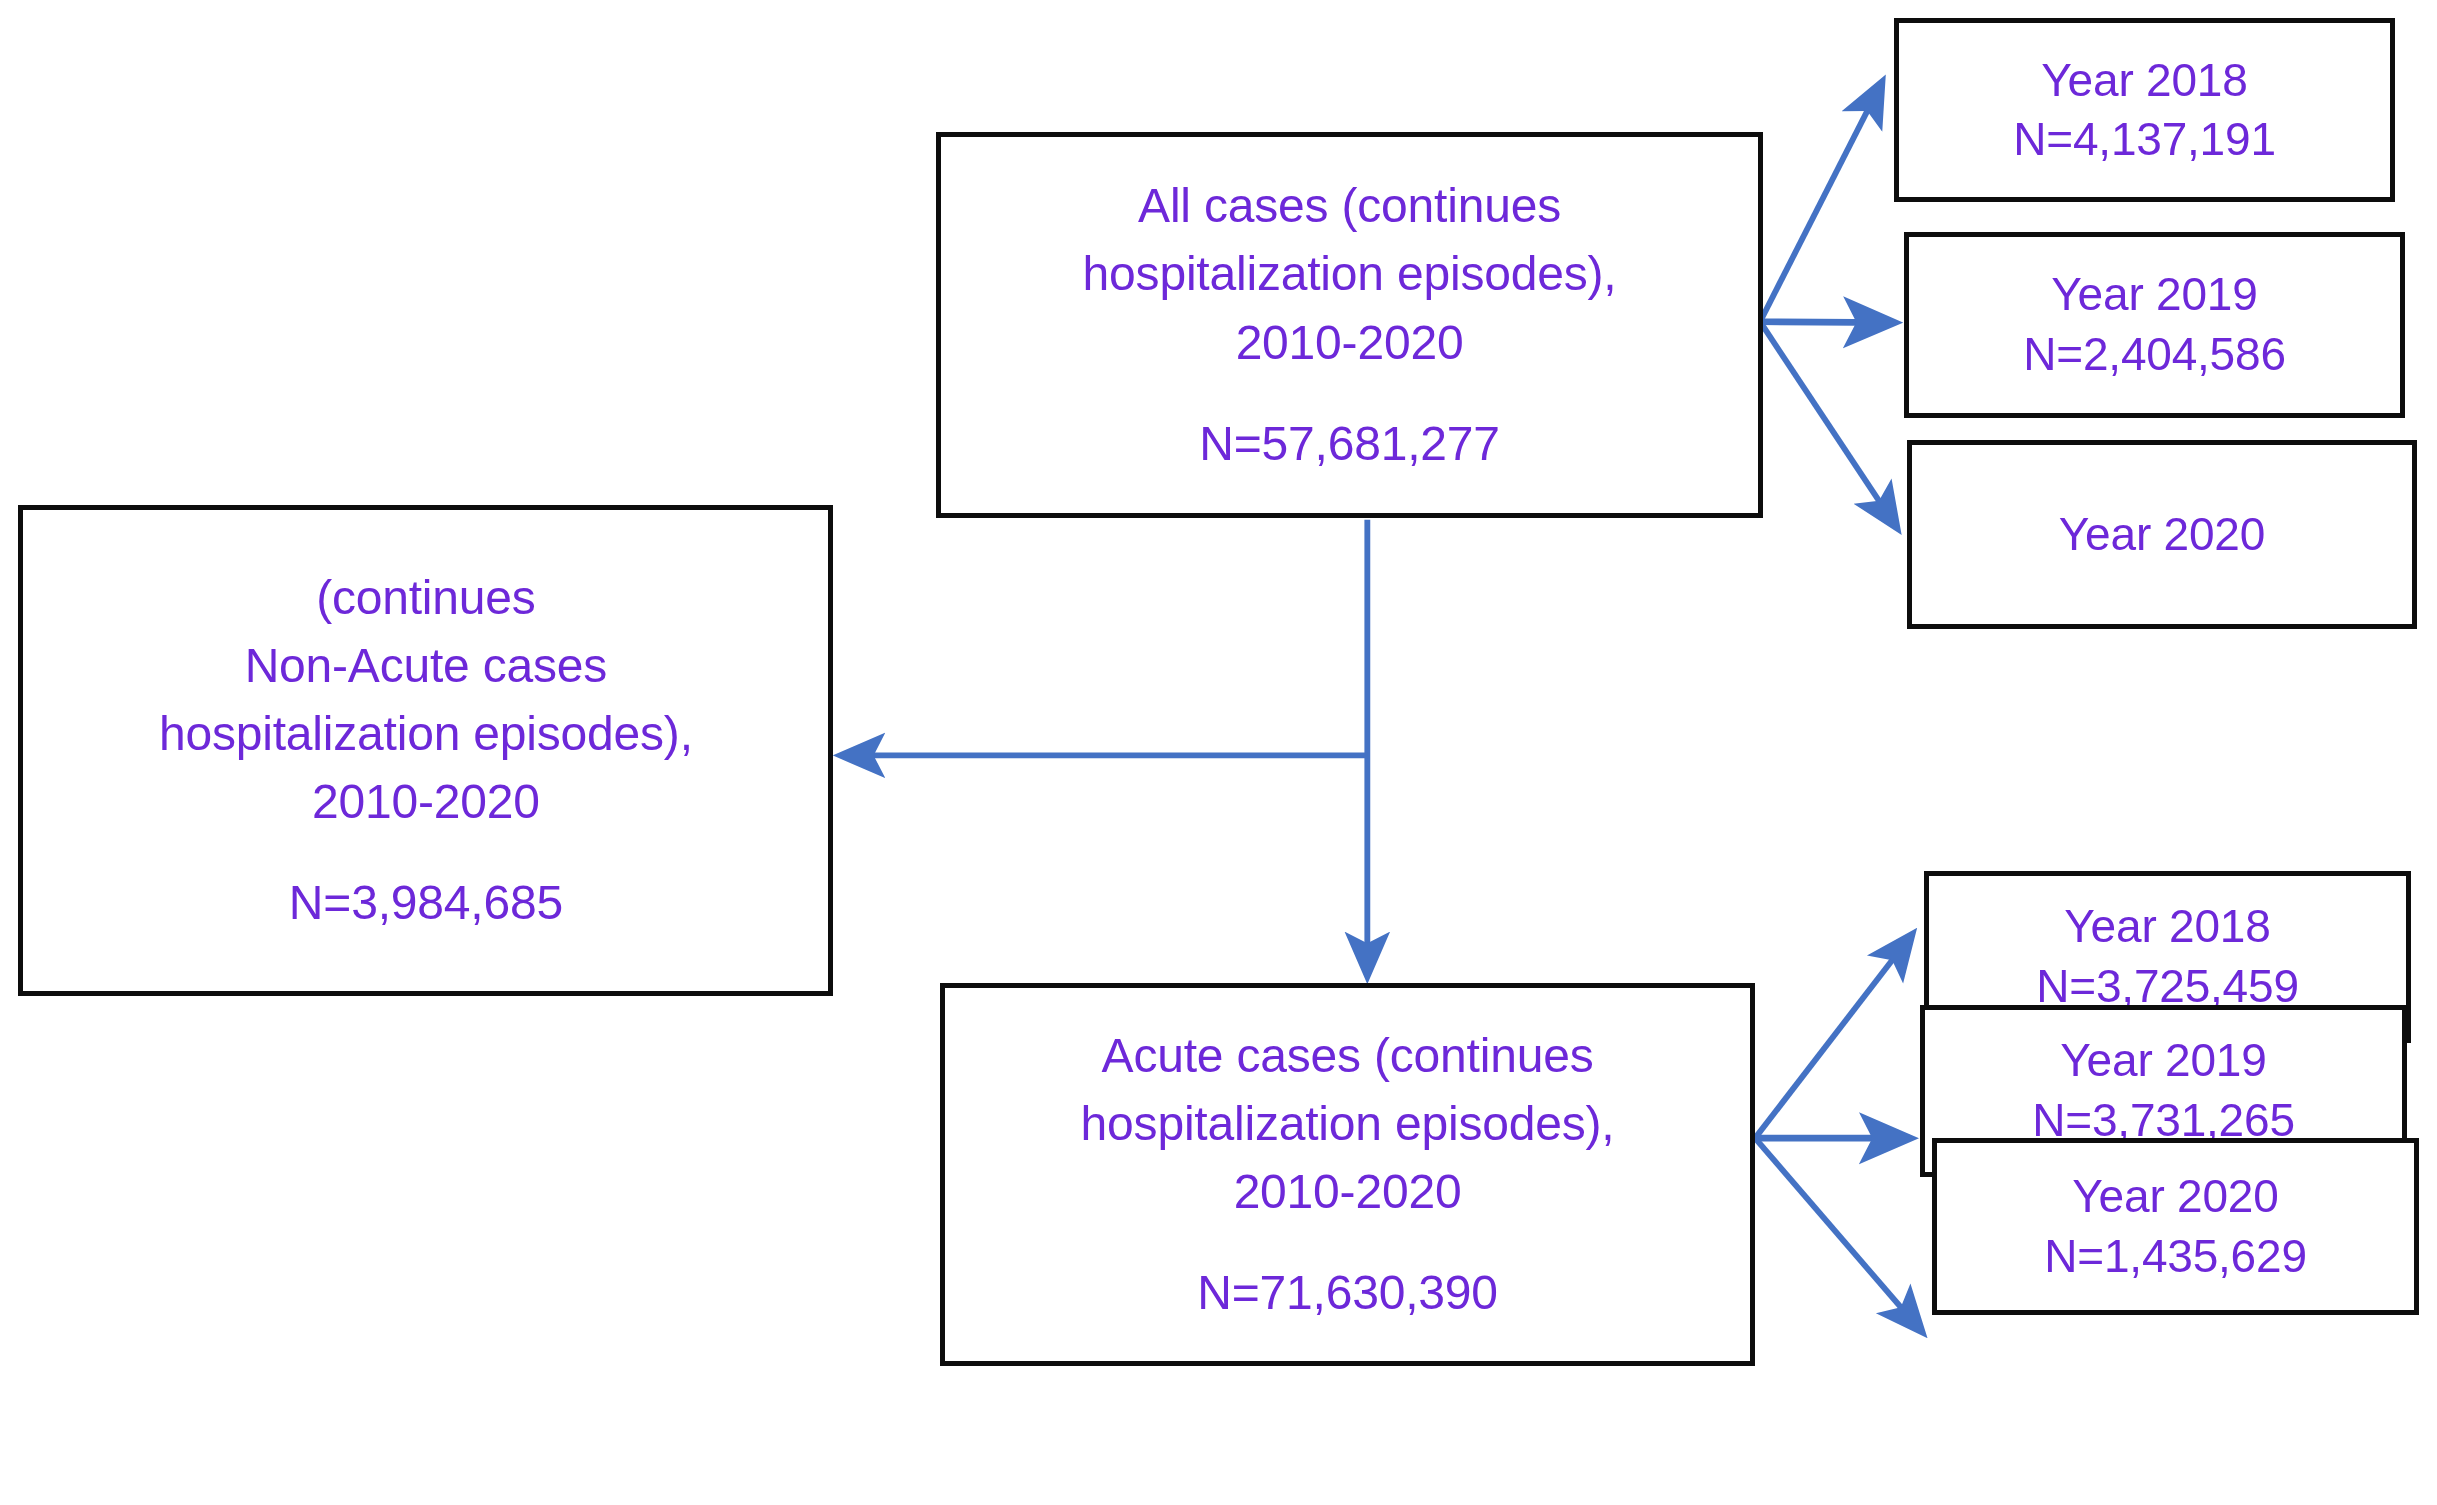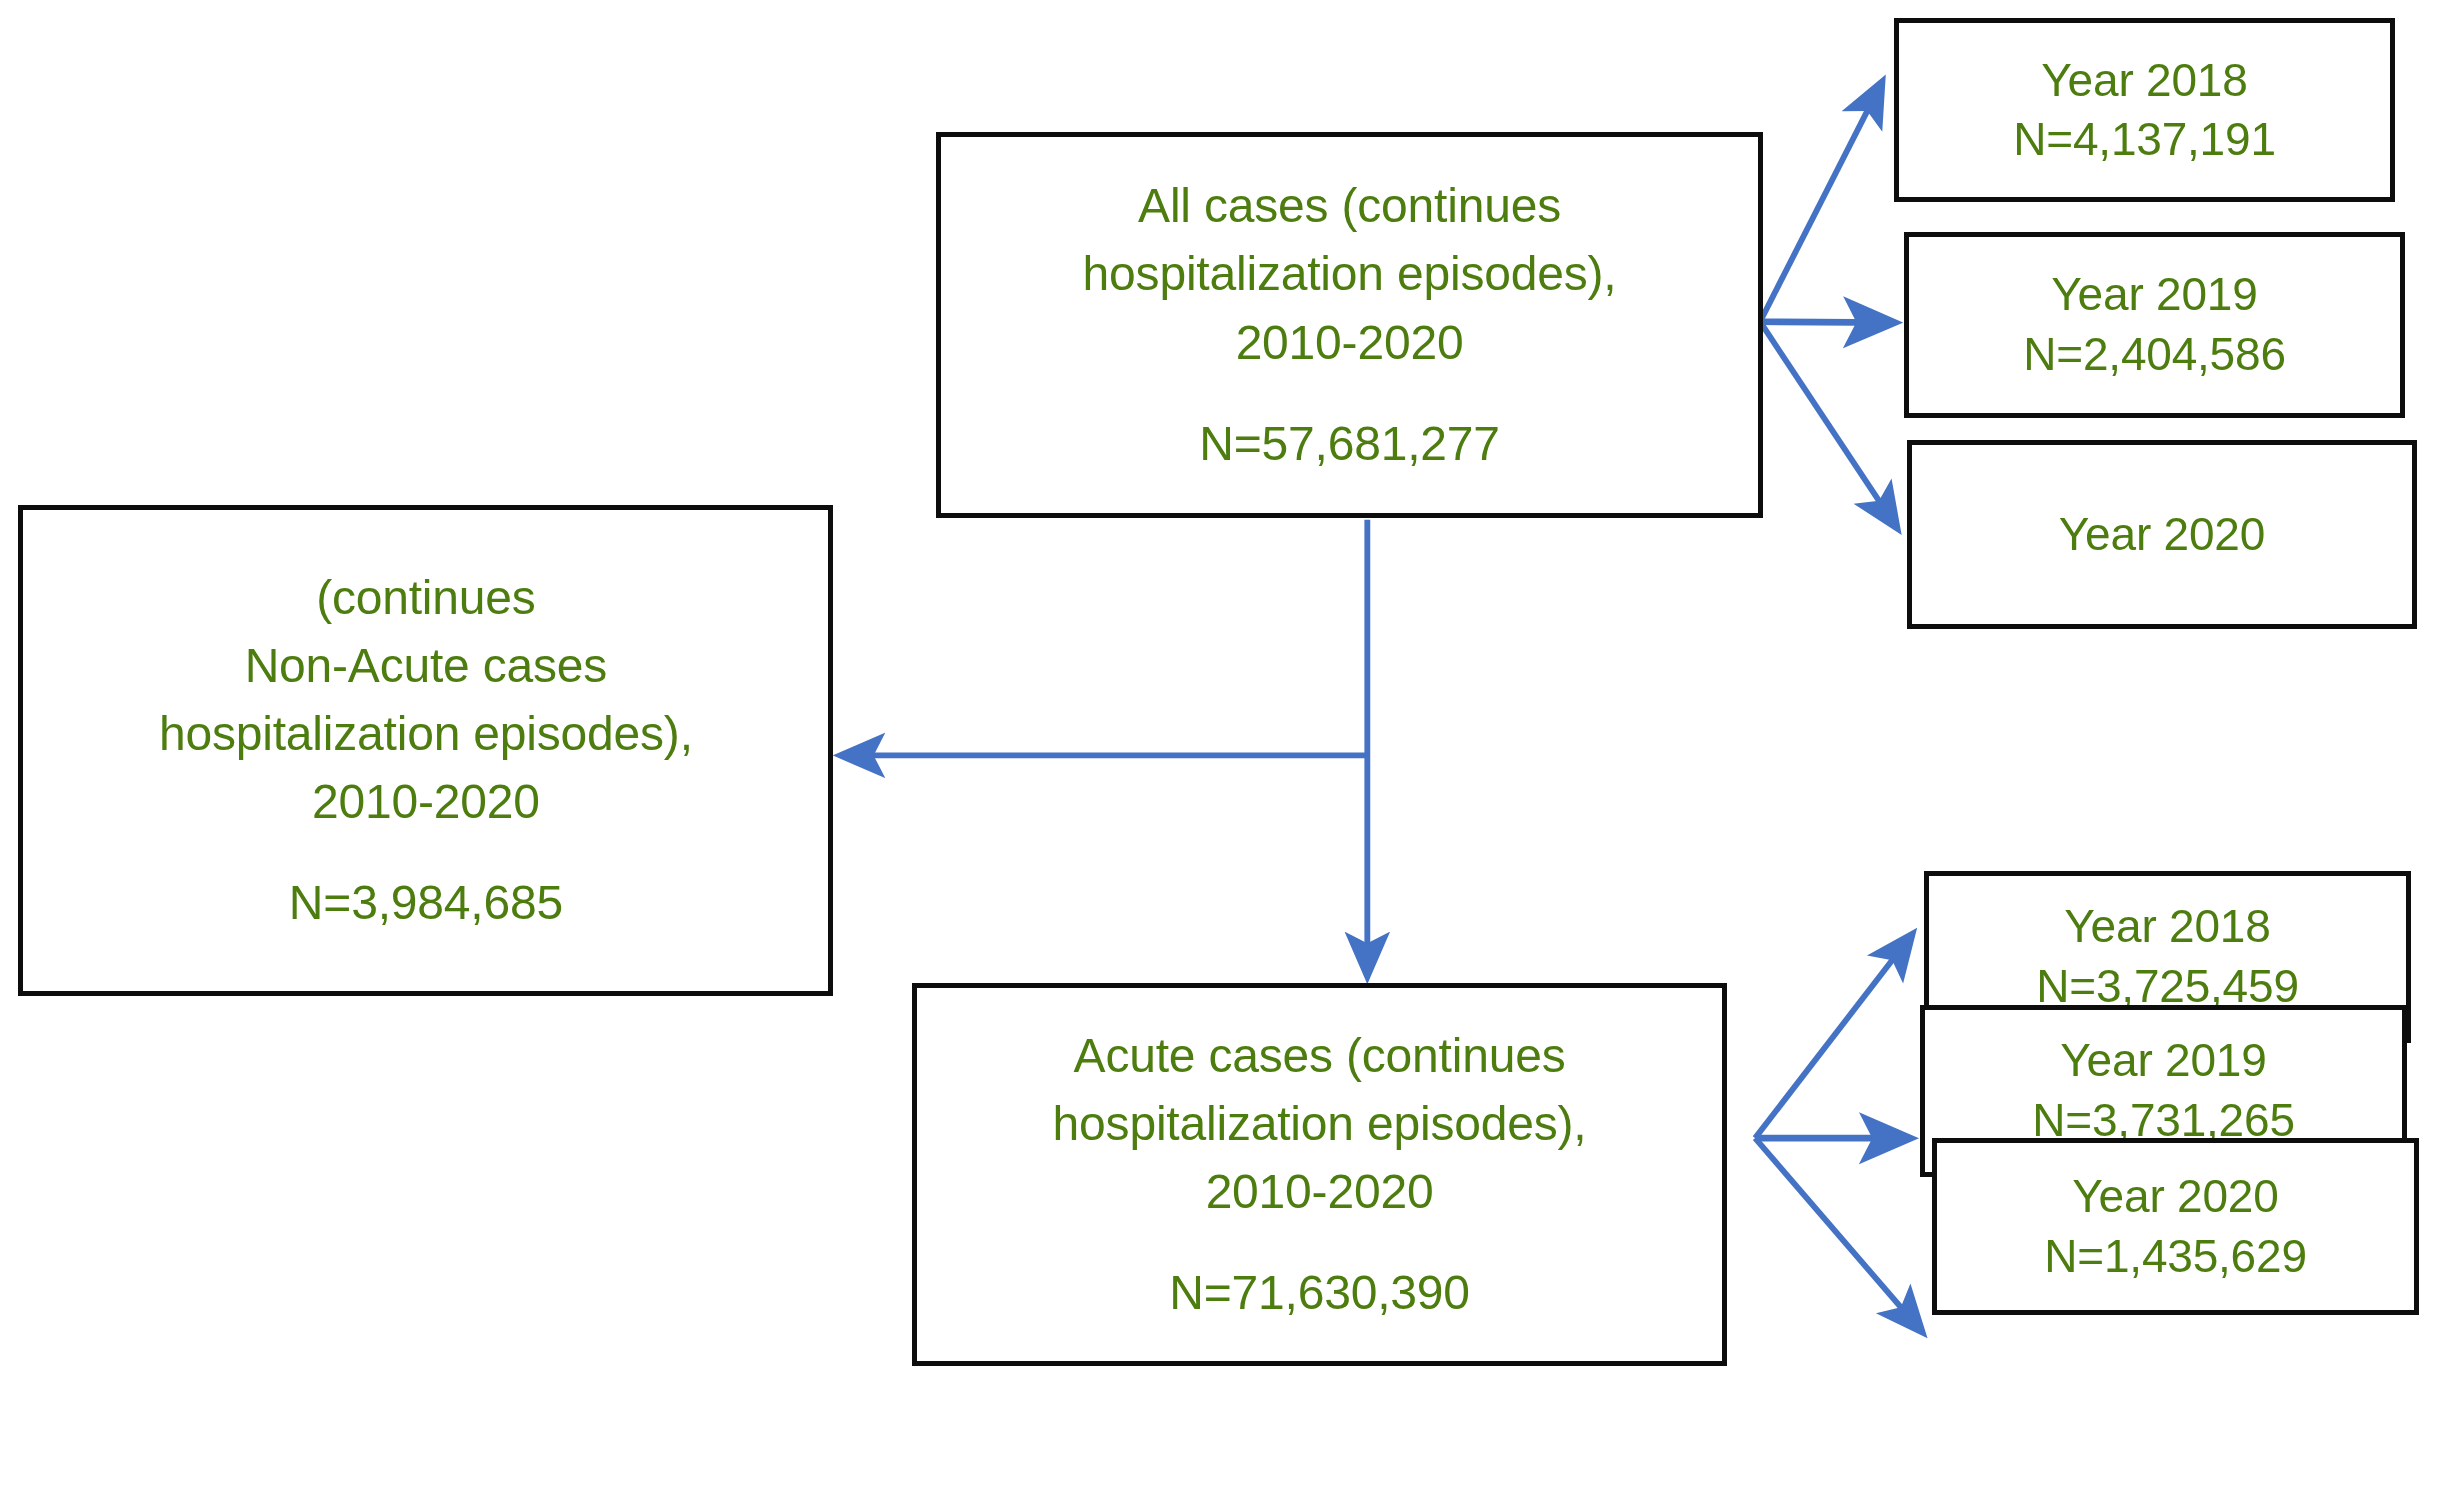--- a/index.html
+++ b/index.html
@@ -26,21 +26,21 @@
   .node {
     position: absolute;
     box-sizing: border-box;
     background: #ffffff;
     border: 5.9px solid #0d0d0d;
     display: flex;
     flex-direction: column;
     align-items: center;
     justify-content: center;
     text-align: center;
-    color: #4d7c0f;
+    color: #6d28d9;
     z-index: 2;
   }
   .node .line {
     display: block;
     width: 100%;
   }
 
   
   .node-major {
     font-size: 48px;
@@ -55,21 +55,21 @@
   
   .node-leaf {
     font-size: 46px;
     line-height: 1.30;
     letter-spacing: -0.2px;
   }
 
   
   #node-all-cases   { left: 936px; top: 132px;  width: 827px;  height: 386px; text-align: center; }
   #node-non-acute   { left: 18.4px;   top: 505px;  width: 815px;  height: 491px; padding: 0 20px; }
-  #node-acute       { left: 912px; top: 983px; width: 815px;  height: 383px; }
+  #node-acute       { left: 940px; top: 983px; width: 815px;  height: 383px; }
 
   #node-all-2018    { left: 1894px; top: 18.4px;   width: 501px;  height: 184px; }
   #node-all-2019    { left: 1904px; top: 232px;  width: 501px;  height: 186px; }
   #node-all-2020    { left: 1907px; top: 440px;  width: 510px;  height: 189px; }
 
   #node-acute-2018  { left: 1924px; top: 871px; width: 487px;  height: 172px; }
   #node-acute-2019  { left: 1920px; top: 1005px; width: 487px;  height: 172px; }
   #node-acute-2020  { left: 1932px; top: 1138px; width: 487px;  height: 177px; }
 </style>
 </head>

